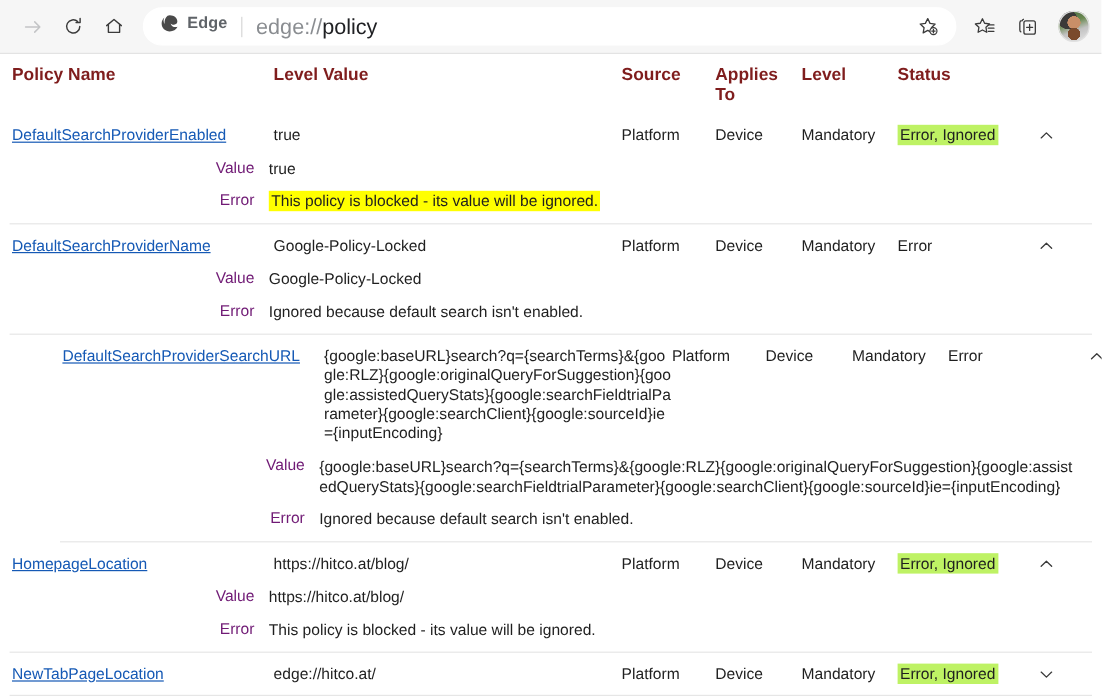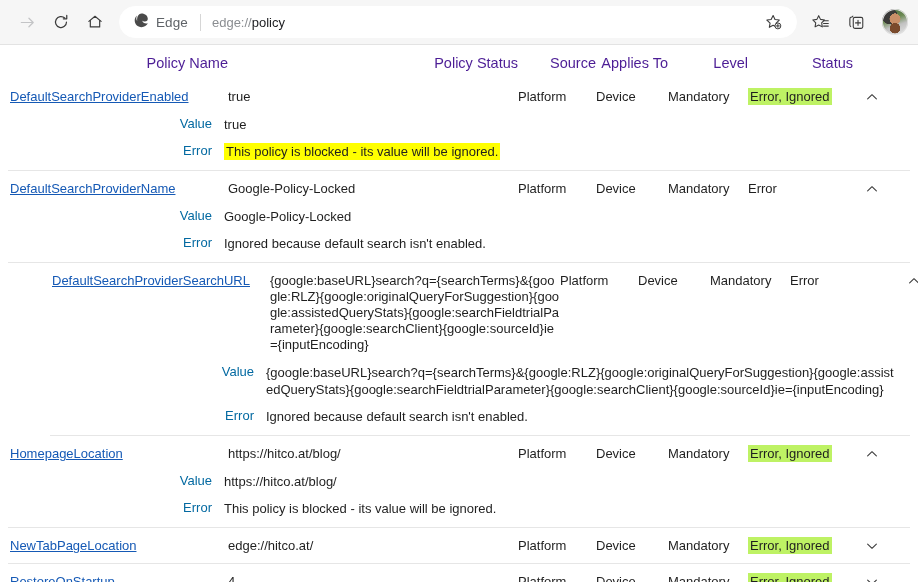--- a/index.html
+++ b/index.html
@@ -37,38 +37,38 @@
     margin-right: 6px;
     background: #ffffff;
     border-radius: 16px;
     display: flex;
     align-items: center;
     padding: 0 6px 0 13px;
     border: 1px solid #ffffff;
   }
   #edge-badge {
     display: flex;
-    align-items: center;
     flex: 0 0 auto;
     gap: 6px;
+    font-weight: bold;
   }
   #edge-badge-label {
     font-size: 13.5px;
     color: #5f6368;
     letter-spacing: .1px;
   }
   .addr-divider {
     width: 1px;
     height: 17px;
     background: #d6d6d6;
     margin: 0 11px 0 12px;
     flex: 0 0 auto;
   }
   #url-text {
-    font-size: 13px;
+    font-size: 18px;
     color: #202124;
     white-space: nowrap;
     overflow: hidden;
     flex: 1 1 auto;
   }
   #url-text .scheme { color: #8a8d91; }
   .addr-right {
     display: flex; align-items: center; flex: 0 0 auto;
   }
 
@@ -103,23 +103,22 @@
   }
 
   #table-header {
     display: flex;
     align-items: flex-start;
     padding-top: 10px;
     padding-bottom: 8px;
   }
   #table-header .cell {
     font-size: 14.5px;
-    color: #4c1d95;
-    font-weight: normal;
-    text-align: right;
+    color: #7f1d1d;
+    font-weight: bold;
   }
 
   .c-name   { width: 220px; flex: 0 0 220px; padding-left: 2px; }
   .c-value  { width: 290px; flex: 0 0 290px; }
   .c-source { width: 78px;  flex: 0 0 78px; }
   .c-applies{ width: 72px;  flex: 0 0 72px; }
   .c-level  { width: 80px;  flex: 0 0 80px; }
   .c-status { width: 105px; flex: 0 0 105px; }
   .c-chev   { width: 38px;  flex: 0 0 38px; display:flex; justify-content:center; }
 
@@ -162,21 +161,21 @@
     align-items: flex-start;
     width: 100%;
     padding-bottom: 10px;
   }
   .detail-label {
     width: 216px;
     flex: 0 0 216px;
     text-align: right;
     padding-right: 12px;
     font-size: 13px;
-    color: #0369a1;
+    color: #701a75;
     line-height: 16px;
   }
   .detail-value {
     flex: 1 1 auto;
     font-size: 13px;
     color: #1f1f1f;
     line-height: 17px;
     word-break: break-all;
     padding-right: 14px;
   }
@@ -259,21 +258,21 @@
       </span>
     </div>
     <div id="avatar"></div>
   </div>
 </div>
 
 <div id="policy-table">
 
   <div id="table-header">
     <div class="cell c-name">Policy Name</div>
-    <div class="cell c-value">Policy Status</div>
+    <div class="cell c-value">Level Value</div>
     <div class="cell c-source">Source</div>
     <div class="cell c-applies">Applies To</div>
     <div class="cell c-level">Level</div>
     <div class="cell c-status">Status</div>
     <div class="cell c-chev"></div>
   </div>
 
   <div id="rows-container">
       <div class="row" style="flex-direction: column;">
         <div class="policy-main">

